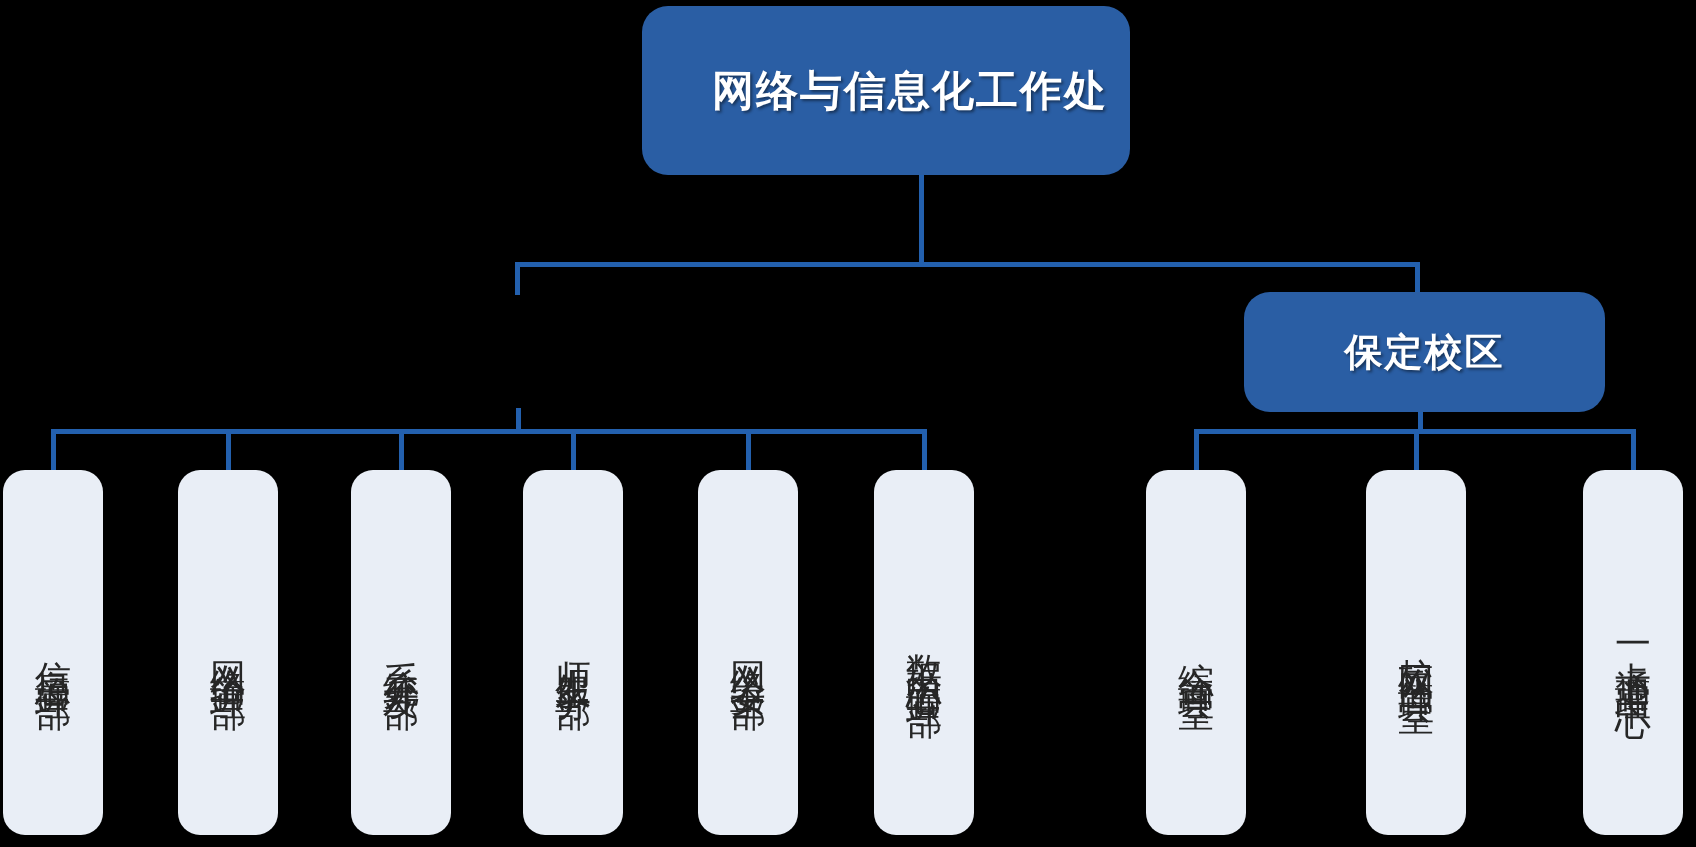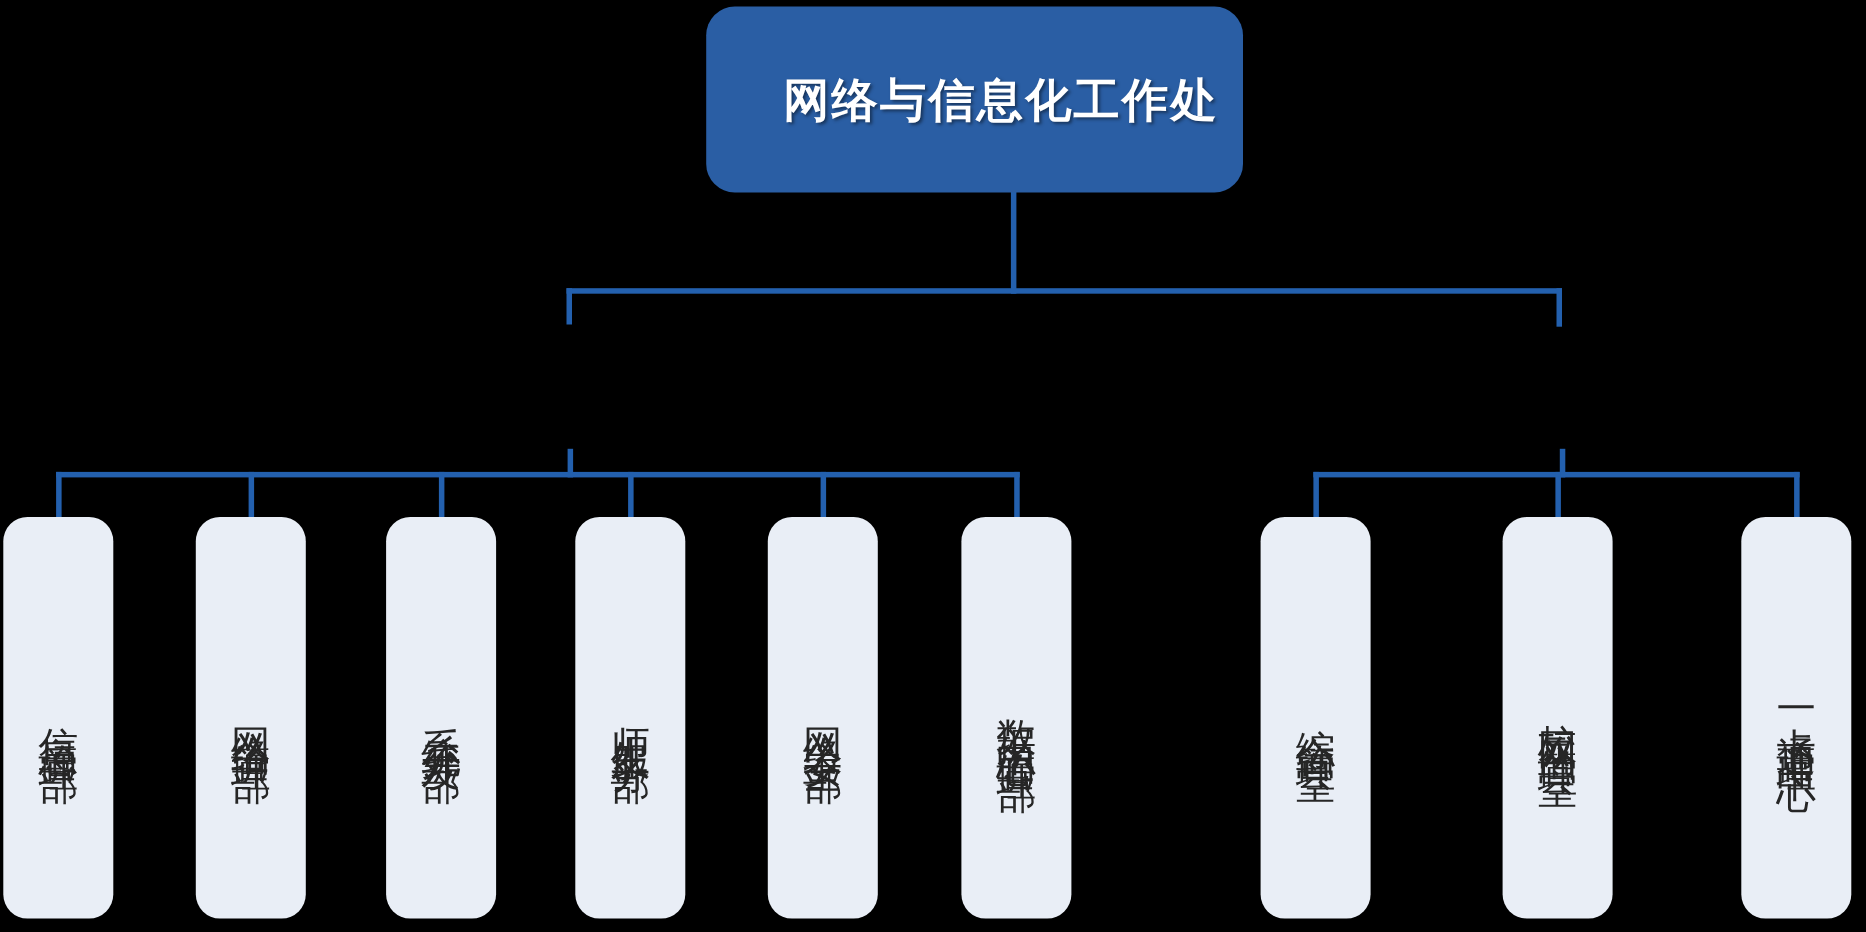--- a/index.html
+++ b/index.html
@@ -70,20 +70,23 @@
   <div class="line" style="left:1418px;top:408px; width:5px;  height:26px;"></div>
   <div class="line" style="left:1194px;top:429px; width:442px; height:5px;"></div>
   <div class="line" style="left:1194px;top:429px; width:5px;  height:43px;"></div>
   <div class="line" style="left:1414px;top:429px; width:5px;  height:43px;"></div>
   <div class="line" style="left:1631px;top:429px; width:5px;  height:43px;"></div>
 
   <div class="node root" style="left:642px; top:6px; width:488px; height:169px;">
     <span>网络与信息化工作处</span>
   </div>
 
+  <div class="node branch" style="left:1244px; top:292px; width:361px; height:120px;">
+    <span>保定校区</span>
+  </div>
 
   <div class="leaf" style="left:3px; top:470px; width:100px; height:365px;">
     <span class="vtext">信息管理部</span>
   </div>
   <div class="leaf" style="left:178px; top:470px; width:100px; height:365px;">
     <span class="vtext">网络管理部</span>
   </div>
   <div class="leaf" style="left:351px; top:470px; width:100px; height:365px;">
     <span class="vtext">系统开发部</span>
   </div>

